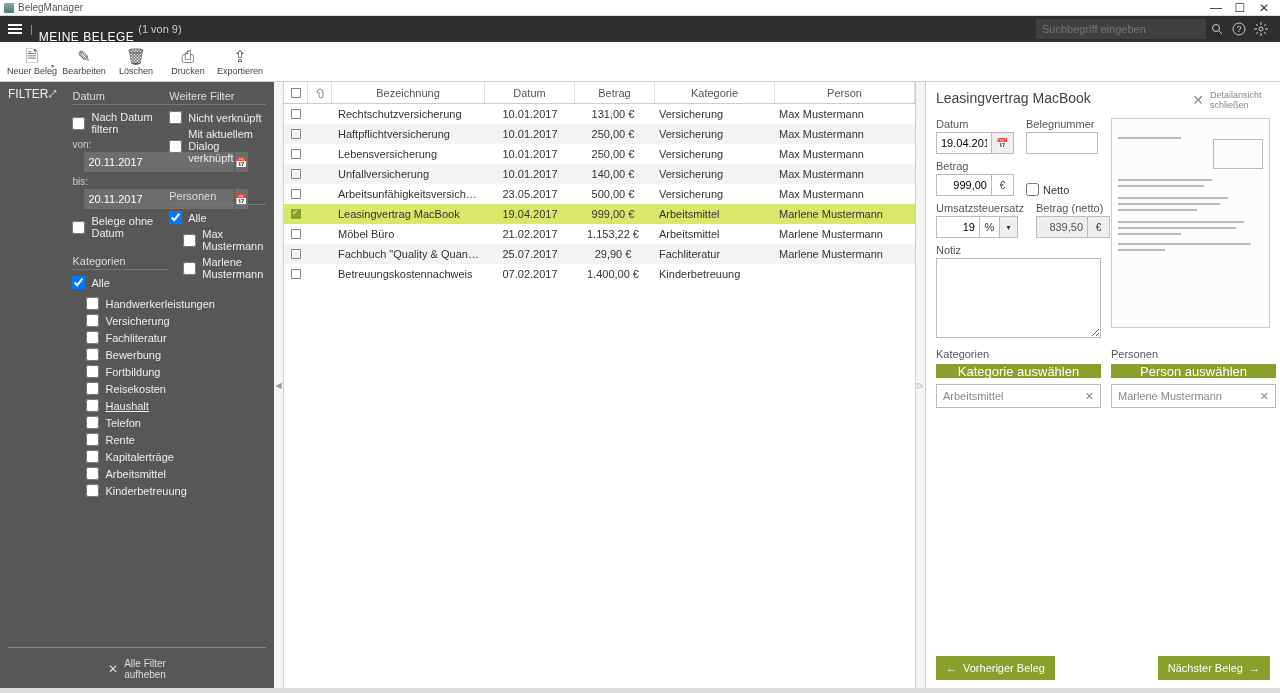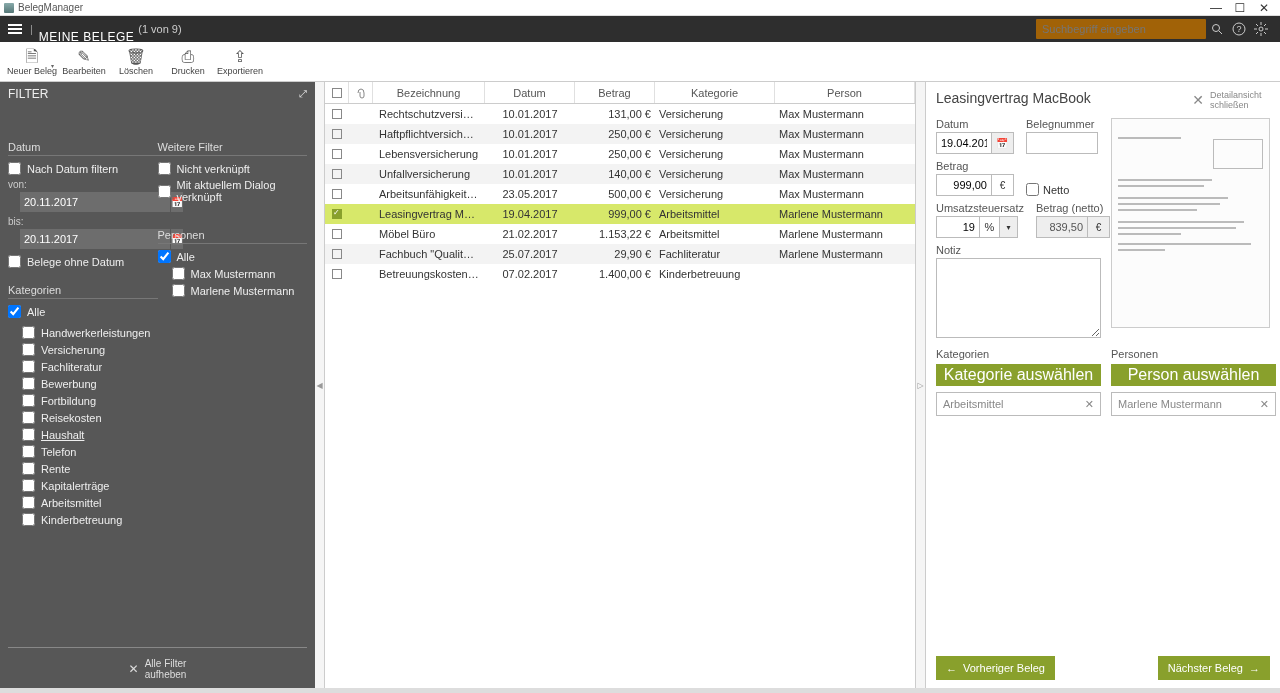--- a/index.html
+++ b/index.html
@@ -12,32 +12,32 @@
 .titlebar .win-btn { width: 24px; text-align: center; font-size: 12px; color: #333; cursor: default; }
 
 
 .header { height: 26px; background: #2e2e2e; color: #fff; display: flex; align-items: center; padding: 0 8px; }
 .header .menu-icon { width: 14px; height: 14px; margin-right: 8px; display:flex; flex-direction:column; justify-content:space-between; padding:2px 0;}
 .header .menu-icon span{height:2px;background:#fff;}
 .header .sep { color:#999; margin-right:6px; }
 .header .title { font-size: 12px; letter-spacing: 0.5px; margin-top: 15px; }
 .header .count { font-weight: normal; color:#ccc; margin-left:4px; font-size:11px;text-align:center;}
 .header .spacer { flex: 1; }
-.header .search { background: #a16207; border: none; color: #ccc; padding: 3px 6px; width: 170px; font-size: 11px; height:20px; border-radius:1px;}
+.header .search { background: #404040; border: none; color: #ccc; padding: 3px 6px; width: 170px; font-size: 11px; height:20px; border-radius:1px;}
 .header .search-btn, .header .help-btn, .header .settings-btn { width: 22px; height: 20px; display:flex; align-items:center; justify-content:center; color:#ccc; cursor:pointer; }
 
 
 .toolbar { height: 40px; background: #fff; border-bottom: 1px solid #ccc; display: flex; padding: 2px 6px; }
 .tool-btn { width: 52px; display: flex; flex-direction: column; align-items: center; justify-content: center; font-size: 9px; color: #444; cursor:pointer; position:relative;}
 .tool-btn .icon { font-size: 16px; line-height: 18px; color:#555;}
 .tool-btn .dd{position:absolute;right:4px;top:18px;font-size:6px;color:#666;}
 
 
 .main { display: flex; height: calc(693px - 16px - 26px - 40px - 5px); }
-.sidebar { width: 315px; background: #575757; color: #eee; display: flex; flex-direction: column; position:relative;gap:27px; }
+.sidebar { width: 274px; background: #575757; color: #eee; display: flex; flex-direction: row; position:relative; }
 .sidebar .pane-title { height: 24px; display:flex; align-items:center; padding:0 8px; font-size:12px; background:#575757;}
 .sidebar .pane-title .t{flex:1;}
 .sidebar .pane-title .collapse{font-size:10px;cursor:pointer;}
 .filters-body { flex:1; display:flex; padding:4px 8px; overflow:hidden;}
 .filter-col { width: 50%; }
 .filter-section-title { font-size: 11px; color:#ddd; padding:4px 0 2px; border-bottom:1px solid #777; margin-bottom:4px;}
 .check-row { display:flex; align-items:center; padding:2px 0; font-size:11px; color:#eee; }
 .check-row input { margin-right:6px; }
 .date-label{font-size:10px;color:#ccc;margin-top:2px;}
 .date-input{display:flex;margin:2px 12px 4px;}
@@ -62,21 +62,21 @@
 .th-cat{width:120px;justify-content:center;}
 .th-person{width:140px;justify-content:center;}
 .th-name .closex{position:absolute;top:-8px;left:50%;transform:translateX(-50%);font-size:8px;color:#aaa;}
 .tbody .tr{display:flex;height:20px;align-items:center;font-size:11px;}
 .tbody .tr:nth-child(even){background:#f3f3f3;}
 .tbody .tr.selected{background:#d7e86a;}
 .td-check{width:24px;display:flex;justify-content:center;}
 .td-att{width:24px;}
 .td-name{flex:1;padding:0 6px;white-space:nowrap;overflow:hidden;text-overflow:ellipsis;}
 .td-date{width:90px;text-align:center;}
-.td-amt{width:80px;text-align:right;padding-right:4px;}
+.td-amt{width:80px;text-align:center;padding-right:4px;}
 .td-cat{width:120px;padding-left:4px;}
 .td-person{width:140px;padding-left:4px;}
 .fake-check{width:10px;height:10px;border:1px solid #888;display:inline-block;}
 .fake-check.checked{background:#89a02c;border-color:#89a02c;position:relative;}
 .fake-check.checked::after{content:"✓";color:#fff;font-size:8px;position:absolute;top:-2px;left:0;}
 
 .detail{width:355px;border-left:1px solid #ccc;padding:8px 10px;display:flex;flex-direction:column;position:relative;background:#fff;}
 .detail-header{display:flex;align-items:flex-start;margin-bottom:8px;}
 .detail-header .title{flex:1;font-size:14px;color:#444;}
 .detail-header .close-x{font-size:14px;color:#888;margin-right:6px;cursor:pointer;margin-top:2px;}
@@ -91,21 +91,21 @@
 .preview .skeleton-line{height:2px;background:#bbb;margin:4px 6px;}
 .preview .skeleton-block{position:absolute;right:6px;top:20px;width:50px;height:30px;border:1px solid #bbb;}
 .vat-wrap{display:flex;}
 .vat-wrap input{width:44px;text-align:right;}
 .vat-wrap .unit{width:20px;height:22px;border:1px solid #bbb;border-left:none;display:flex;align-items:center;justify-content:center;background:#fff;}
 .vat-wrap .dd{width:18px;height:22px;border:1px solid #bbb;border-left:none;display:flex;align-items:center;justify-content:center;font-size:8px;background:#eee;cursor:pointer;}
 .netto-row{display:flex;align-items:flex-end;gap:4px;margin-top:20px;}
 .readonly input{background:#eee;color:#555;}
 .notiz{border:1px solid #bbb;height:80px;width:165px;}
 .sec-title{font-size:11px;color:#555;margin:6px 0 4px;}
-.btn-select{background:#89a02c;color:#fff;border:none;height:22px;width:165px;font-size:16px;cursor:pointer;}
+.btn-select{background:#89a02c;color:#fff;border:none;height:14px;width:165px;font-size:13px;cursor:pointer;}
 .tag{border:1px solid #bbb;height:24px;width:165px;display:flex;align-items:center;padding:0 6px;margin-top:6px;color:#888;font-size:11px;}
 .tag .x{margin-left:auto;cursor:pointer;color:#888;}
 .detail-footer{position:absolute;bottom:8px;left:10px;right:10px;display:flex;justify-content:space-between;}
 .nav-btn{background:#89a02c;color:#fff;border:none;height:24px;padding:0 10px;font-size:11px;display:flex;align-items:center;gap:6px;cursor:pointer;}
 
 .statusbar{height:5px;background:#ddd;}
 
 svg{display:block;}
 </style>
 </head>

